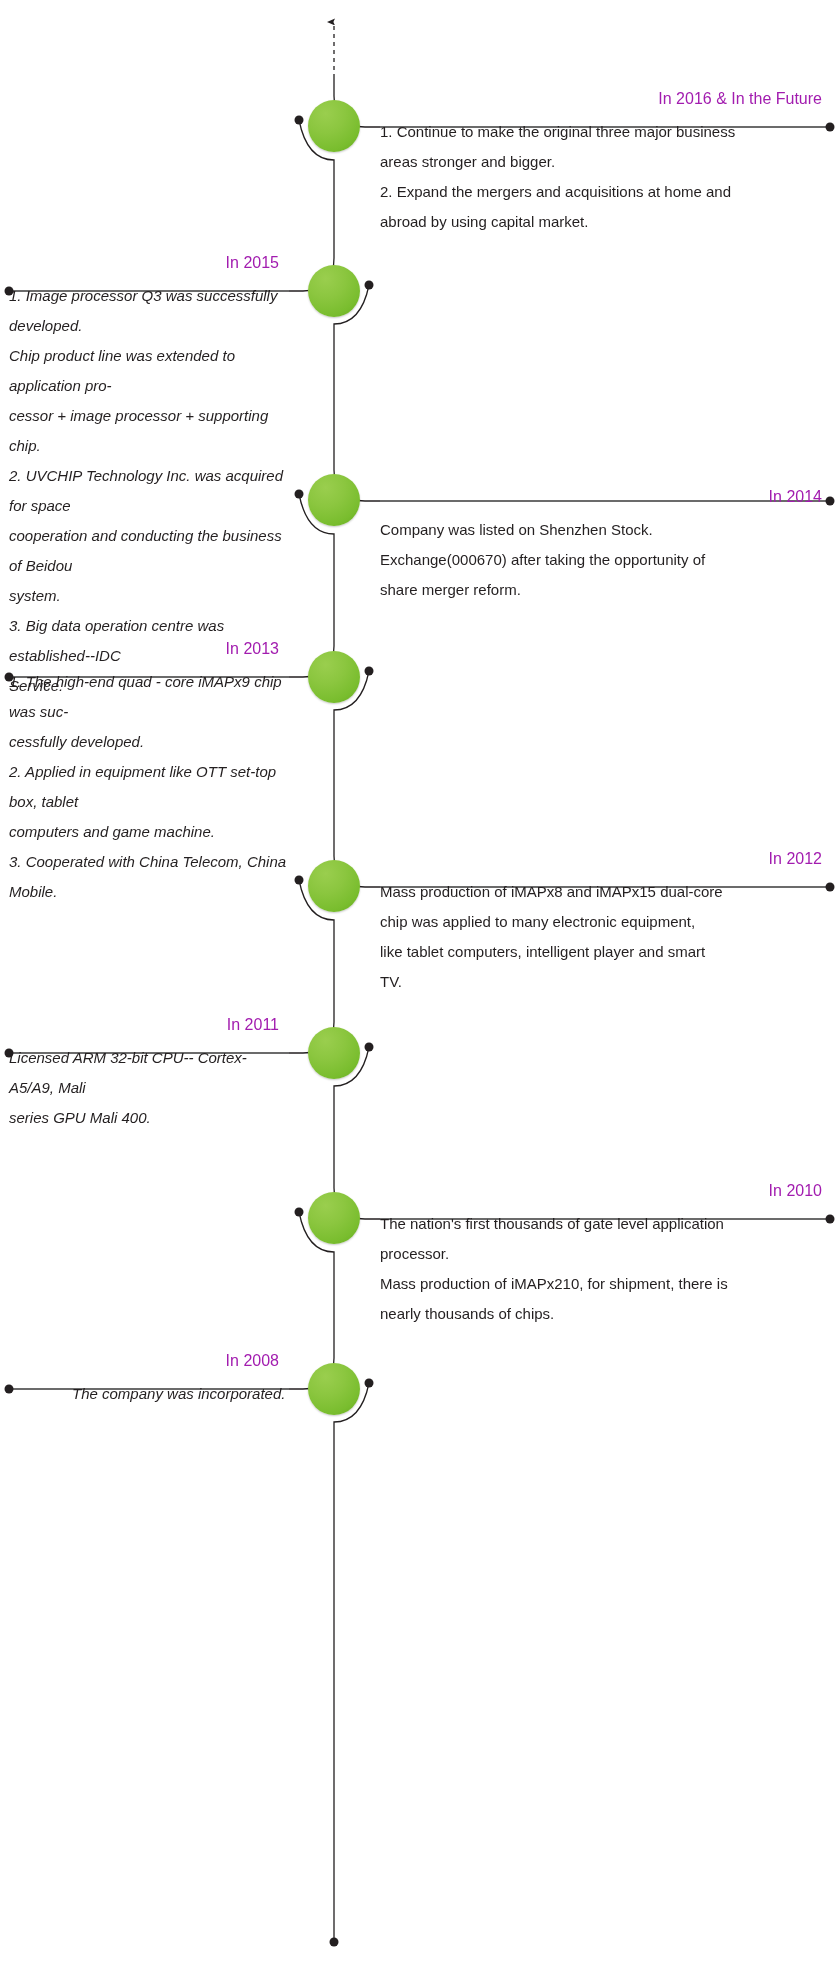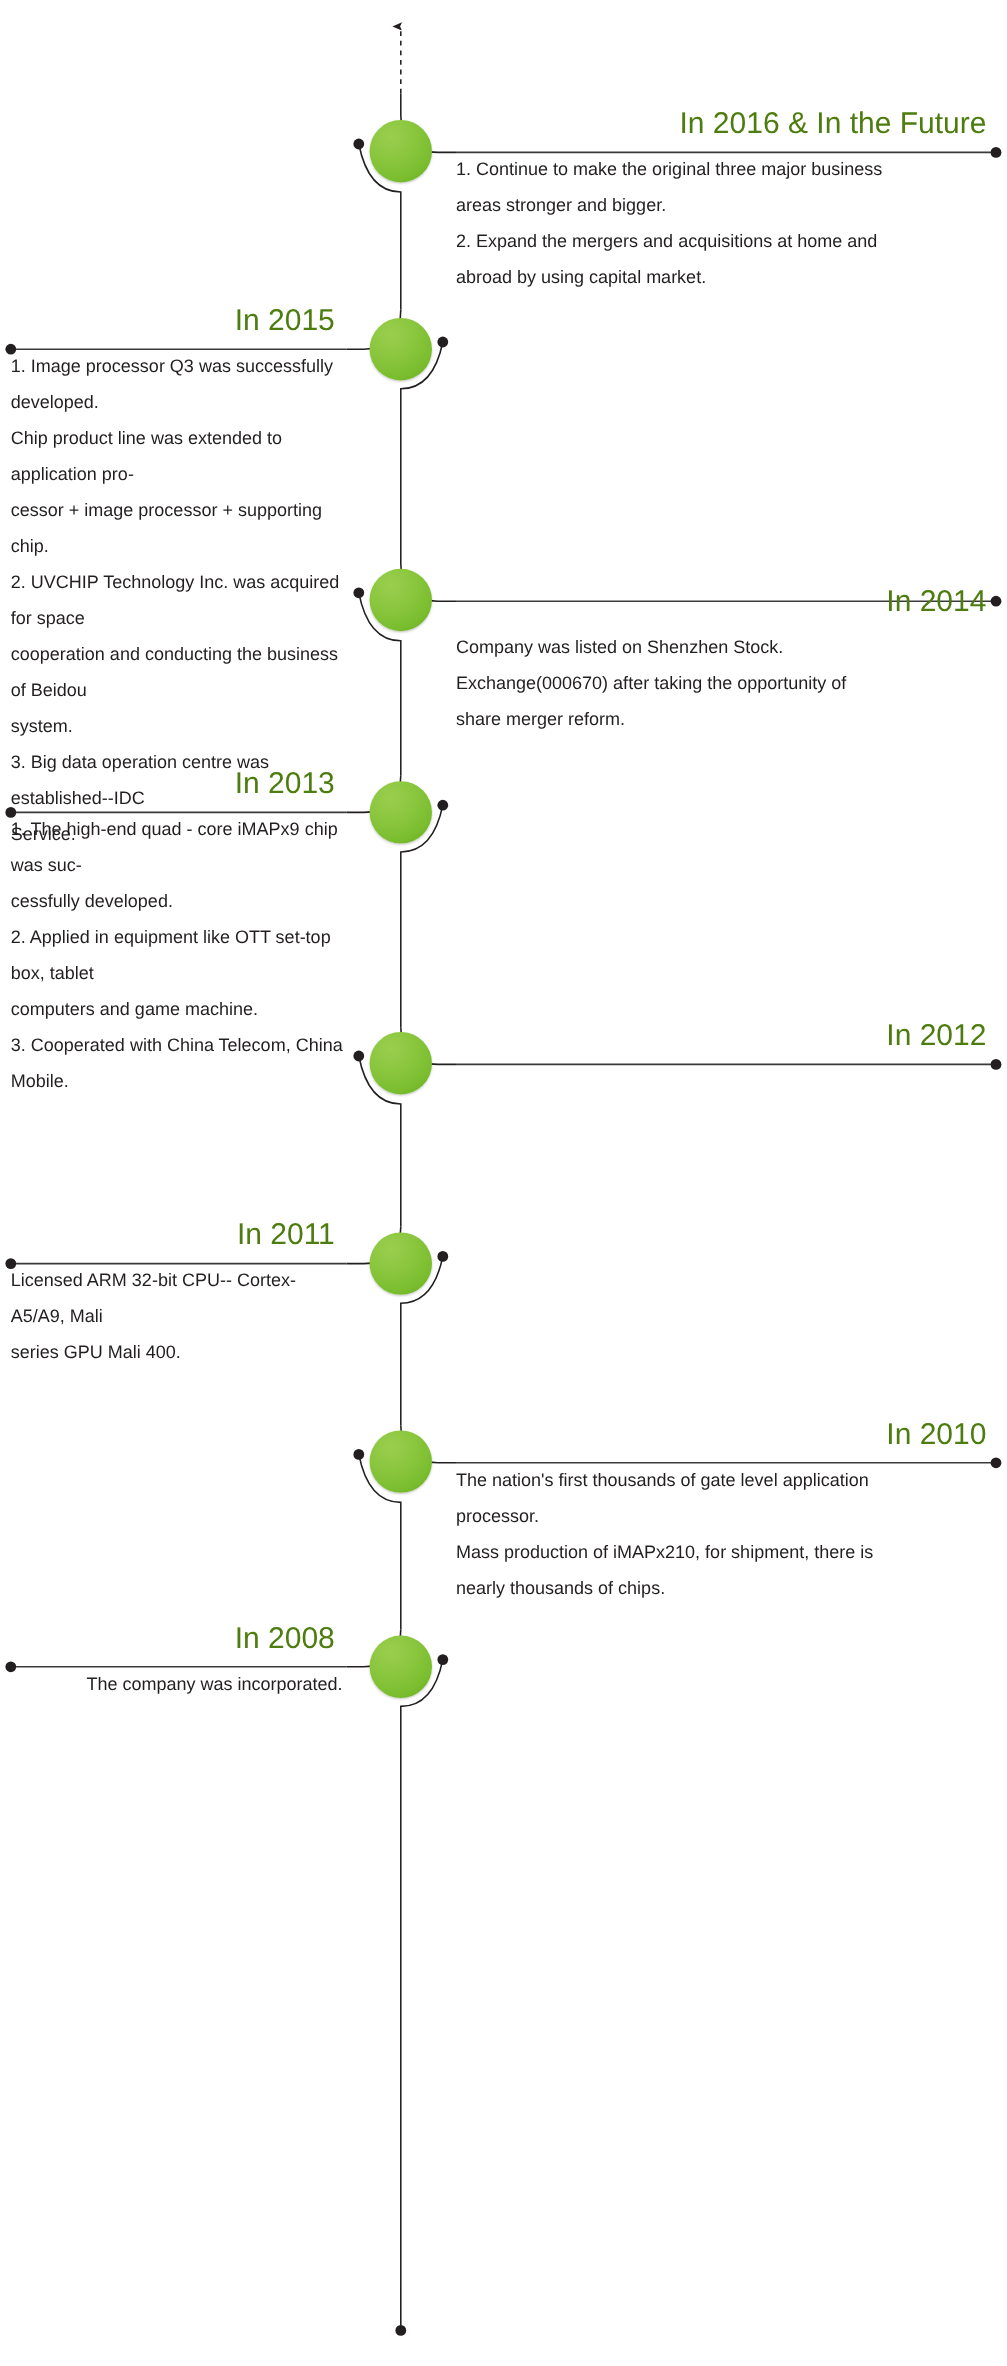--- a/index.html
+++ b/index.html
@@ -19,37 +19,37 @@
   
   .node{
     position:absolute;width:52px;height:52px;border-radius:50%;
     background:radial-gradient(circle at 34% 26%, #9ace4e 0%, #8bc63f 38%, #79bd2e 72%, #63a81f 100%);
     box-shadow:0 1px 2px rgba(0,0,0,0.22);
   }
 
   
   .entry{position:absolute;}
   .entry .title{
-    font-size:25px;font-weight:400;line-height:1.1;
-    color:#4d7c0f;white-space:nowrap;
+    font-size:16px;font-weight:400;line-height:1.1;
+    color:#a21caf;white-space:nowrap;
   }
   .entry .body{
     font-size:15px;line-height:2.0;color:#231f20;
   }
   .entry .body p{margin:0;}
 
   
   .entry.right{text-align:left;}
   .entry.right .title{text-align:right;padding-right:8px;}
   .entry.right .body{padding-top:9px;}
 
   
   .entry.left{text-align:left;}
   .entry.left .title{text-align:right;padding-right:10px;}
-  .entry.left .body{padding-top:9px;}
+  .entry.left .body{padding-top:9px;font-style:italic;}
 </style>
 </head>
 <body>
 
 <div id="stage">
 
   <svg id="spine" viewBox="0 0 839 1972" width="839" height="1972" xmlns="http://www.w3.org/2000/svg">
     <defs>
       <marker id="arrowup" markerWidth="10" markerHeight="10" refX="3" refY="7" orient="auto" markerUnits="userSpaceOnUse">
         <path d="M3,0 L6.5,8 L3,6.4 L-0.5,8 Z" fill="#231f20"></path>
@@ -171,20 +171,26 @@
       <p>1. The high-end quad - core iMAPx9 chip was suc-</p>
       <p>cessfully developed.</p>
       <p>2. Applied in equipment like OTT set-top box, tablet</p>
       <p>computers and game machine.</p>
       <p>3. Cooperated with China Telecom, China Mobile.</p>
     </div>
   </div>
 
   <div class="entry right" style="left:380px;top:850px;width:450px;">
     <div class="title">In 2012</div>
+    <div class="body">
+      <p>Mass production of iMAPx8 and iMAPx15 dual-core</p>
+      <p>chip was applied to many electronic equipment,</p>
+      <p>like tablet computers, intelligent player and smart</p>
+      <p>TV.</p>
+    </div>
   </div>
 
   <div class="entry left" style="left:9px;top:1016px;width:280px;">
     <div class="title">In 2011</div>
     <div class="body">
       <p>Licensed ARM 32-bit CPU-- Cortex-A5/A9, Mali</p>
       <p>series GPU Mali 400.</p>
     </div>
   </div>
 

